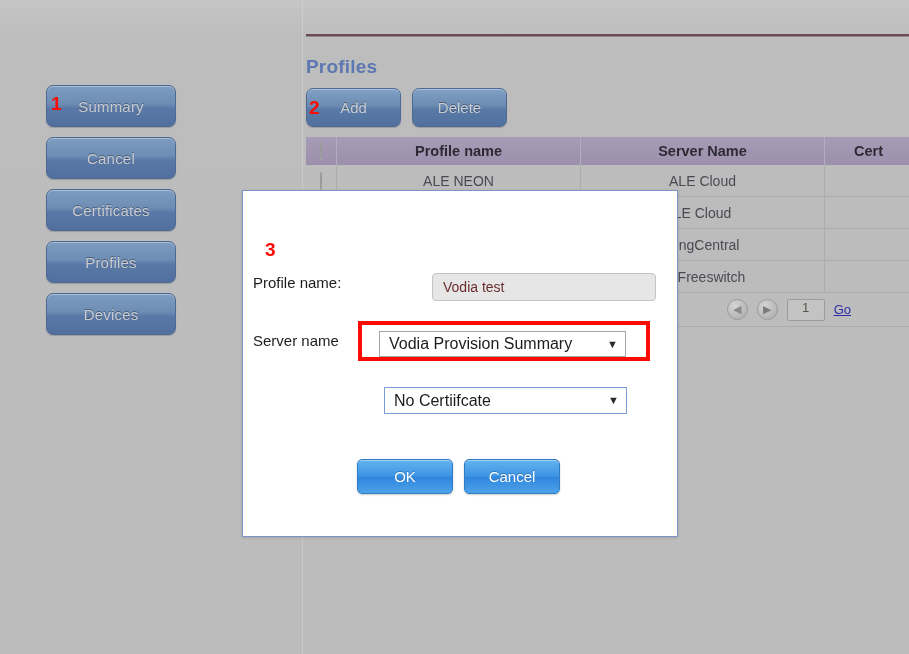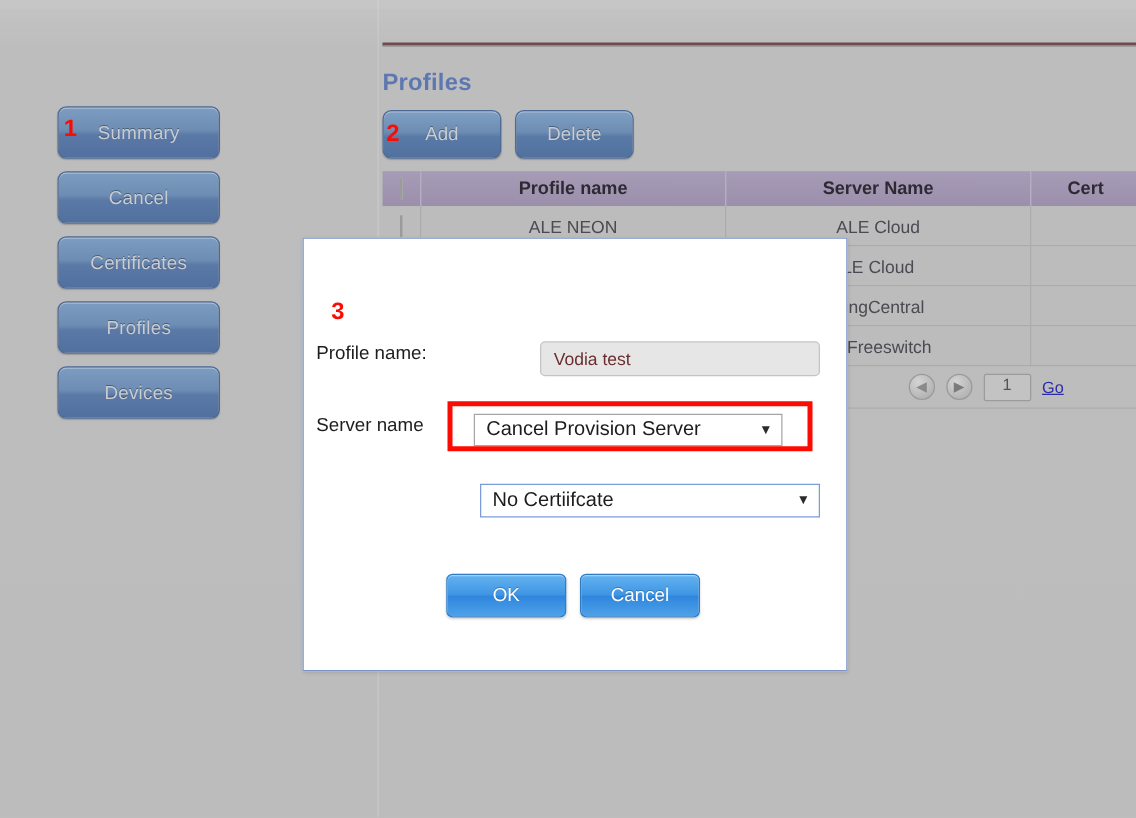--- a/index.html
+++ b/index.html
@@ -278,21 +278,21 @@
     font-size: 16px;
     color: #1c1c1c;
     cursor: pointer;
   }
   #sel-server-name .sel-text { flex: 1; }
 
   #lbl-cert-name     { left: 10px; top: 198px; width: 130px; }
   #sel-cert-name {
     position: absolute;
     left: 141px; top: 196px;
-    width: 272px; height: 27px;
+    width: 243px; height: 27px;
     background: #ffffff;
     border: 1px solid #7b9cd8;
     box-sizing: border-box;
     display: flex;
     align-items: center;
     padding: 0 7px 0 9px;
     font-size: 16px;
     color: #1c1c1c;
     cursor: pointer;
   }
@@ -425,21 +425,21 @@
     <div id="dialog-body">
 
       <span class="form-label" id="lbl-profile-name">Profile name:</span>
       <div id="fld-profile-name">
         <span>Vodia test</span>
       </div>
 
       <span class="form-label" id="lbl-server-name">Server name</span>
       <div id="server-highlight"></div>
       <div id="sel-server-name">
-        <span class="sel-text">Cancel Provision Server</span>
+        <span class="sel-text">Vodia Provision Summary</span>
         <span class="caret">▼</span>
       </div>
 
       <div id="sel-cert-name">
         <span class="sel-text">No Certiifcate</span>
         <span class="caret">▼</span>
       </div>
 
       <div id="dialog-actions">
         <div class="dlg-btn">

